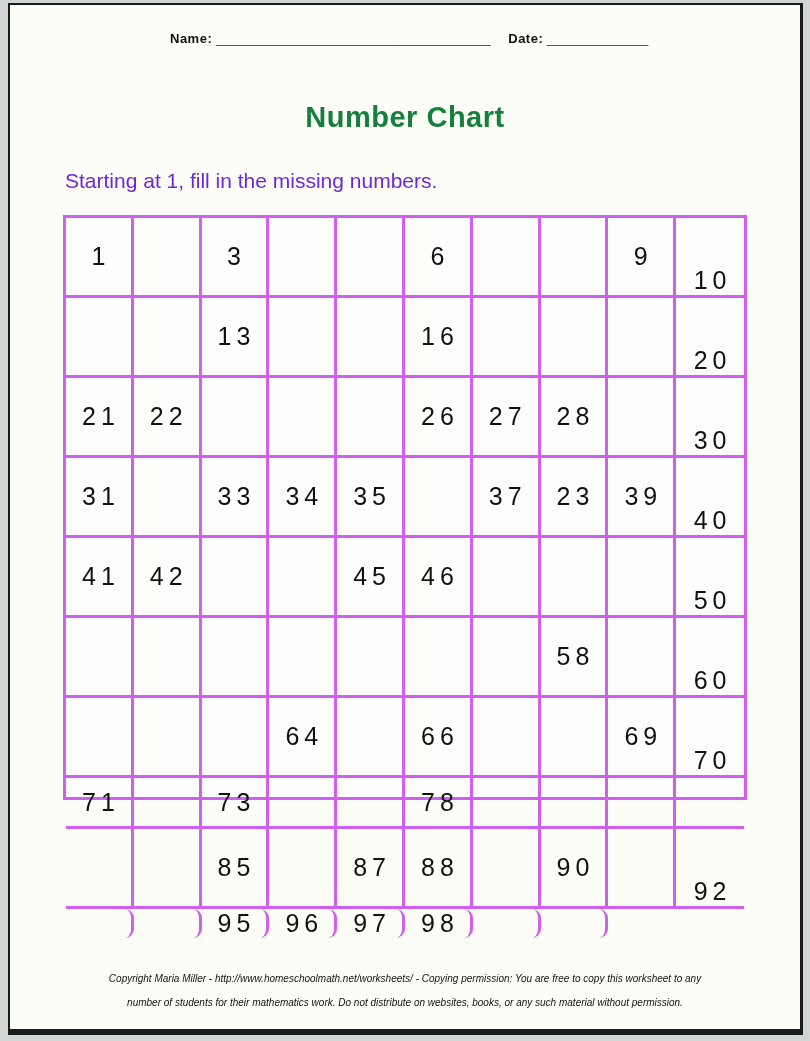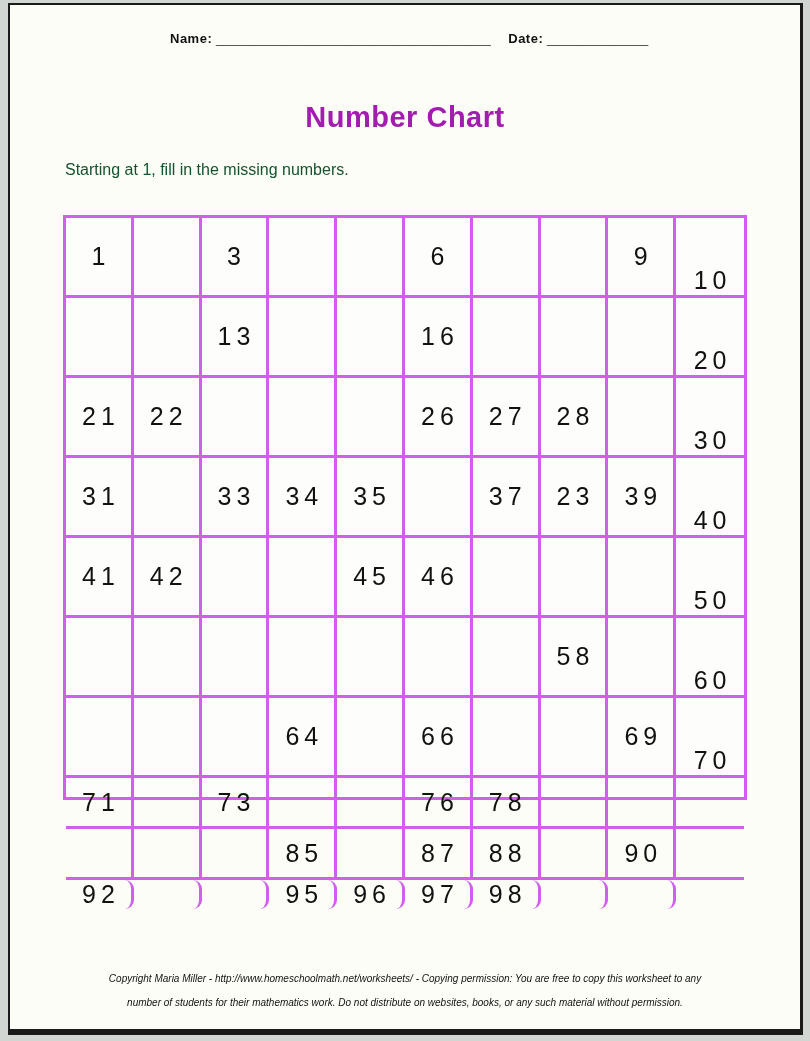--- a/index.html
+++ b/index.html
@@ -27,28 +27,28 @@
   }
   .header-label { font-weight: bold; letter-spacing: 0.5px; }
   .fill-line { font-weight: normal; color: #333; letter-spacing: 0; }
   .date-group { margin-left: 14px; }
   .title {
     position: absolute;
     top: 96px; left: 0; right: 0;
     text-align: center;
     font-size: 29px;
     font-weight: bold;
-    color: #a21caf;
+    color: #15803d;
     letter-spacing: 0.5px;
   }
   .instruction {
     position: absolute;
-    top: 156px; left: 55px;
-    font-size: 16px;
-    color: #14532d;
+    top: 164px; left: 55px;
+    font-size: 21px;
+    color: #6d28d9;
   }
   .number-grid {
     position: absolute;
     top: 210px; left: 53px;
     width: 684px; height: 585px;
     border: 3px solid #d05ff0;
     display: grid;
     grid-template-columns: repeat(10, 1fr);
     grid-template-rows: repeat(10, 1fr);
     background: #fdfefb;
@@ -162,21 +162,20 @@
       <div class="cell">66</div>
       <div class="cell"></div>
       <div class="cell"></div>
       <div class="cell">69</div>
       <div class="cell">70</div>
       <div class="cell">71</div>
       <div class="cell"></div>
       <div class="cell">73</div>
       <div class="cell"></div>
       <div class="cell"></div>
-      <div class="cell">76</div>
       <div class="cell">78</div>
       <div class="cell"></div>
       <div class="cell"></div>
       <div class="cell"></div>
       <div class="cell"></div>
       <div class="cell"></div>
       <div class="cell"></div>
       <div class="cell">85</div>
       <div class="cell"></div>
       <div class="cell">87</div>

